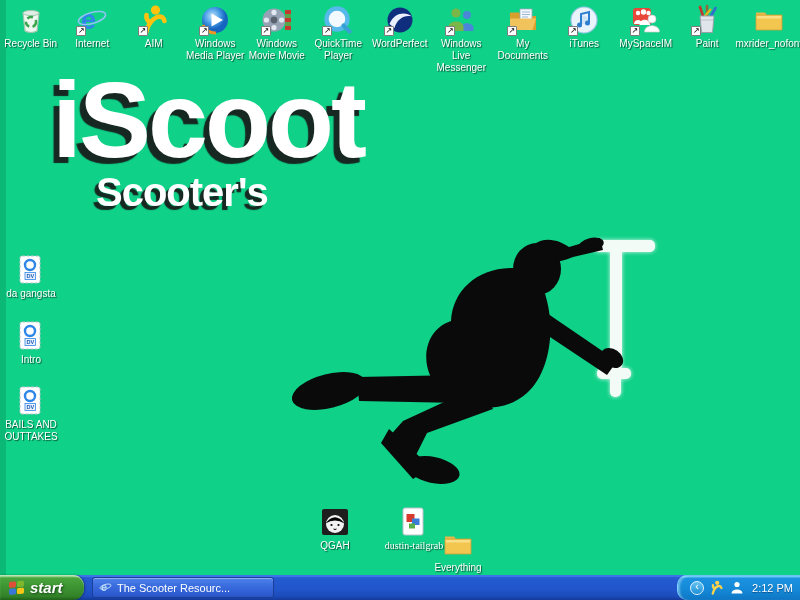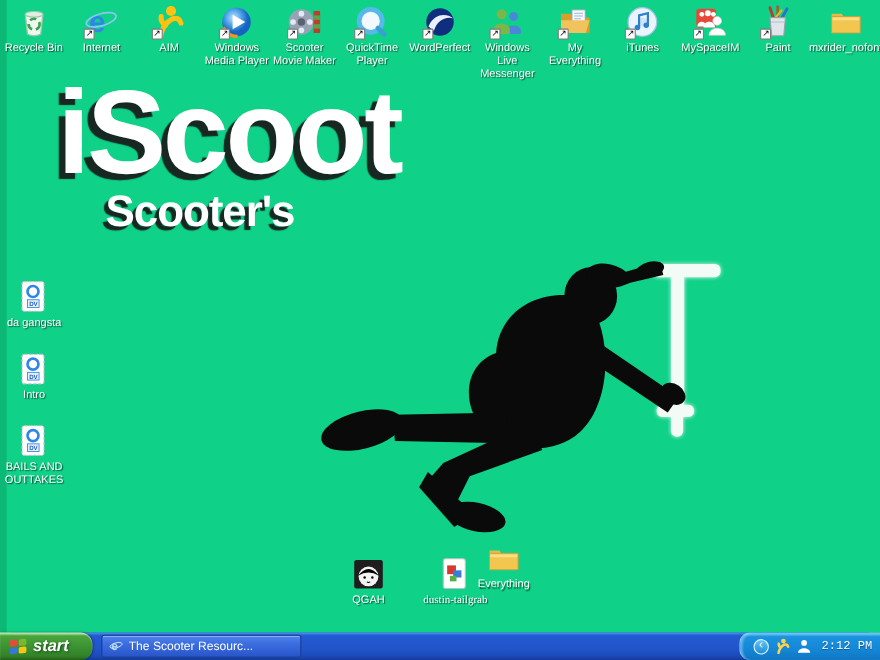--- a/index.html
+++ b/index.html
@@ -89,21 +89,21 @@
   .tray-chevron {
     width:14px; height:14px; border-radius:50%;
     background:linear-gradient(180deg,#66c4f4,#1e8fd6);
     border:1px solid #dff2ff; color:#ffffff;
     display:flex; align-items:center; justify-content:center;
     font-size:11px; line-height:1; padding-bottom:2px; cursor:pointer;
   }
   .tray-icon { width:15px; height:15px; display:flex; align-items:center;
     justify-content:center; cursor:pointer; }
   .tray-clock { color:#ffffff; font-size:11px; margin-left:3px;
-    text-shadow:0 1px 1px rgba(0,40,90,0.6);font-family:Liberation Mono, monospace; }
+    text-shadow:0 1px 1px rgba(0,40,90,0.6); }
 </style>
 </head>
 <body>
 
 <div class="desktop">
   <div class="edge-strip"></div>
 
   <div class="wallpaper-title">
     <h1>iScoot</h1>
     <h2>Scooter's</h2>
@@ -197,21 +197,21 @@
           <circle cx="13" cy="8.4" r="2.6" fill="#e3e9f1"></circle>
             <circle cx="13" cy="23.6" r="2.6" fill="#e3e9f1"></circle>
           <circle cx="5.4" cy="16" r="2.6" fill="#e3e9f1"></circle>
             <circle cx="20.6" cy="16" r="2.6" fill="#e3e9f1"></circle>
           <rect x="24" y="6" width="6" height="20" fill="#c23b2e"></rect>
           <rect x="24" y="10" width="6" height="4" fill="#5aa54a"></rect>
           <rect x="24" y="18" width="6" height="4" fill="#5aa54a"></rect>
         </svg>
         <span class="shortcut-badge">↗</span>
       </div>
-      <div class="icon-label">Scooter Movie Maker</div>
+      <div class="icon-label">Windows Movie Movie</div>
     </div>
 
     <div class="icon-cell">
       <div class="icon-art">
         <svg viewBox="0 0 32 32">
           <circle cx="15" cy="15" r="10.5" fill="#f2faff"></circle>
           <circle cx="15" cy="15" r="10.5" fill="none" stroke="#55b9ea" stroke-width="4.4"></circle>
           <path d="M21.5 21.5 L27.5 27.5" stroke="#3a9fd4" stroke-width="4.2" stroke-linecap="round"></path>
         </svg>
         <span class="shortcut-badge">↗</span>
@@ -246,21 +246,21 @@
     <div class="icon-cell">
       <div class="icon-art">
         <svg viewBox="0 0 32 32">
           <path d="M3 10 L3 26 L29 26 L29 12 L15 12 L12 8.5 L3 8.5 Z" fill="#d99e2b"></path>
           <rect x="13" y="5" width="12" height="12" fill="#f4f8ff" stroke="#9aa7b8" stroke-width="0.8"></rect>
           <path d="M15 8 L23 8 M15 10.5 L23 10.5 M15 13 L21 13" stroke="#9fb6d4" stroke-width="1"></path>
           <path d="M3 14.5 L29 14.5 L25.5 26 L3 26 Z" fill="#f0c35c"></path>
         </svg>
         <span class="shortcut-badge">↗</span>
       </div>
-      <div class="icon-label">My Everything</div>
+      <div class="icon-label">My Documents</div>
     </div>
 
     <div class="icon-cell">
       <div class="icon-art">
         <svg viewBox="0 0 32 32">
           <circle cx="16" cy="16" r="13" fill="#eaf4fd" stroke="#9fc6e8" stroke-width="1.2"></circle>
           <circle cx="16" cy="16" r="4.2" fill="#cfe4f5"></circle>
           <path d="M13 21 L13 10 L21 8 L21 19" stroke="#2f7fd0" stroke-width="2" fill="none"></path>
           <circle cx="11.5" cy="21" r="2.5" fill="#2f7fd0"></circle>
           <circle cx="19.5" cy="19" r="2.5" fill="#2f7fd0"></circle>
@@ -369,21 +369,21 @@
       <svg viewBox="0 0 32 32">
         <rect x="5" y="2" width="20" height="27" rx="2" fill="#ffffff" stroke="#b9c2cc" stroke-width="1"></rect>
         <rect x="8.5" y="8" width="8" height="8" fill="#d8392e"></rect>
         <rect x="14" y="12.5" width="7.5" height="6.5" fill="#3a7bd5"></rect>
         <rect x="11" y="17.5" width="6" height="5" fill="#58b04a"></rect>
       </svg>
     </div>
     <div class="icon-label" style="white-space:nowrap;">dustin-tailgrab</div>
   </div>
 
-  <div class="icon-cell bottom-item" style="left:418px; top:492px;">
+  <div class="icon-cell bottom-item" style="left:418px; top:528px;">
     <div class="icon-art">
       <svg viewBox="0 0 32 32">
         <path d="M3 8.5 L12 8.5 L14.5 12 L3 12 Z" fill="#e8b84a"></path>
         <path d="M3 11 L29 11 L29 26 L3 26 Z" fill="#f3c64f" stroke="#caa23c" stroke-width="0.8"></path>
         <path d="M3.8 12 L28.2 12 L28.2 14.5 L3.8 14.5 Z" fill="#fadf86"></path>
       </svg>
     </div>
     <div class="icon-label">Everything</div>
   </div>
 </div>

